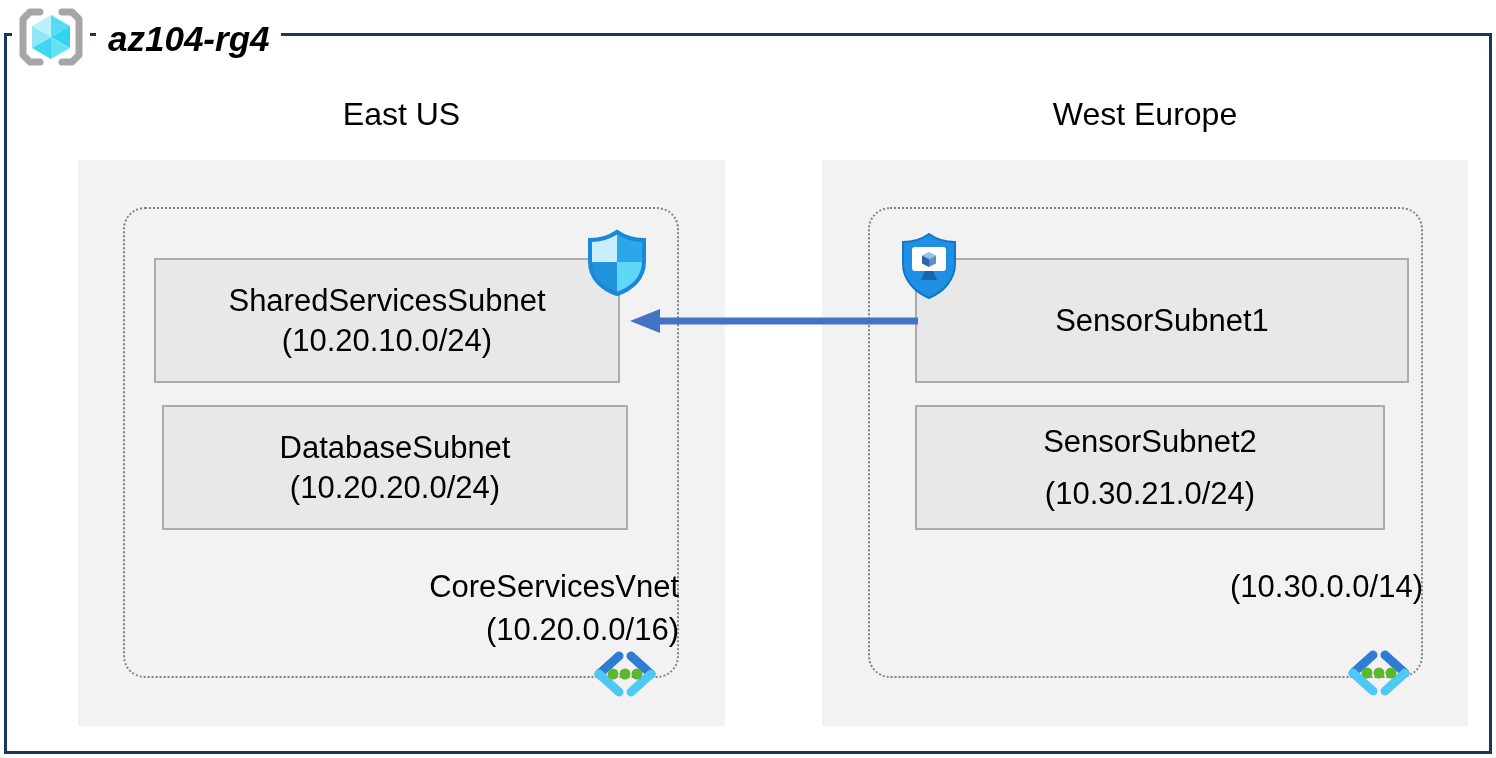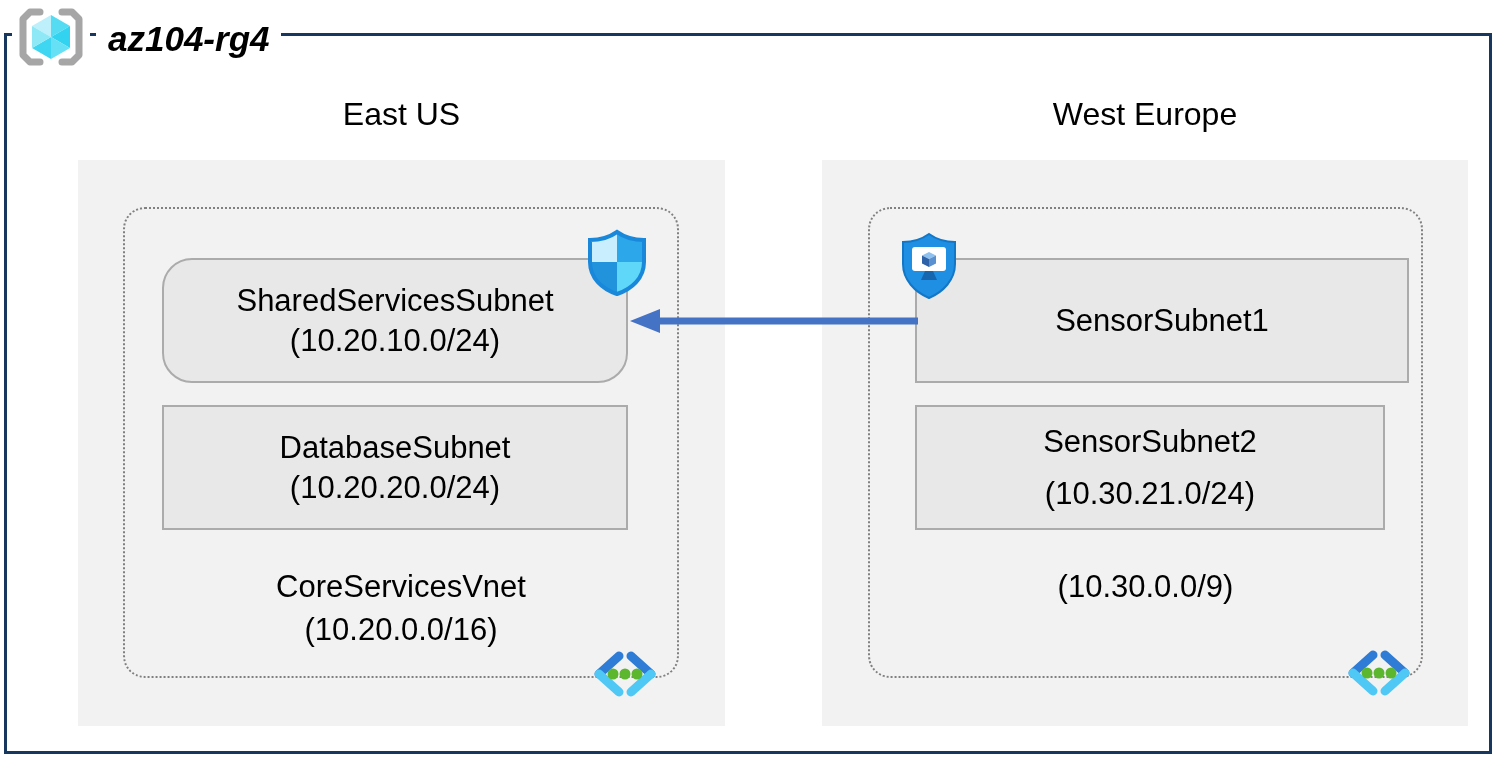--- a/index.html
+++ b/index.html
@@ -17,21 +17,21 @@
   .region-label{position:absolute;top:90px;font-size:32px;line-height:48px;text-align:center;z-index:2;}
 
   .vnet{position:absolute;top:207px;width:556px;height:471px;border:2.5px dotted #808080;
         border-radius:22px;box-sizing:border-box;z-index:2;}
 
   .subnet{position:absolute;width:466px;height:125px;background:#E8E8E8;border:2px solid #ABABAB;
           box-sizing:border-box;display:flex;flex-direction:column;justify-content:center;
           align-items:center;z-index:3;}
   .subnet .ln{font-size:31px;line-height:40px;text-align:center;}
 
-  .vnet-label{position:absolute;top:565px;text-align:center;z-index:3;}
+  .vnet-label{position:absolute;top:565px;text-align:right;z-index:3;}
   .vnet-label .ln{font-size:31px;line-height:43px;}
 
   .icon{position:absolute;z-index:5;}
   .arrow{position:absolute;left:630px;top:307px;z-index:4;}
 </style>
 </head>
 <body>
 
 <div id="canvas">
 
@@ -54,21 +54,21 @@
 
   <div class="region" style="left:78px;width:647px;"></div>
   <div class="region" style="left:822px;width:646px;"></div>
 
   <div class="region-label" style="left:822px;width:646px;">West Europe</div>
   <div class="region-label" style="left:78px;width:647px;">East US</div>
 
   <div class="vnet" style="left:123px;"></div>
   <div class="vnet" style="left:868px;width:555px;"></div>
 
-  <div class="subnet" style="left:162px;top:258px;border-radius:30px;">
+  <div class="subnet" style="left:154px;top:258px;">
     <div class="ln">SharedServicesSubnet</div>
     <div class="ln">(10.20.10.0/24)</div>
   </div>
   <div class="subnet" style="left:162px;top:405px;">
     <div class="ln">DatabaseSubnet</div>
     <div class="ln">(10.20.20.0/24)</div>
   </div>
 
   <div class="subnet" style="left:915px;top:258px;width:494px;">
     <div class="ln">SensorSubnet1</div>
@@ -76,21 +76,21 @@
   <div class="subnet" style="left:915px;top:405px;width:470px;gap:12px;">
     <div class="ln">SensorSubnet2</div>
     <div class="ln">(10.30.21.0/24)</div>
   </div>
 
   <div class="vnet-label" style="left:123px;width:556px;">
     <div class="ln">CoreServicesVnet</div>
     <div class="ln">(10.20.0.0/16)</div>
   </div>
   <div class="vnet-label" style="left:868px;width:555px;">
-    <div class="ln">(10.30.0.0/9)</div>
+    <div class="ln">(10.30.0.0/14)</div>
   </div>
 
   <div class="arrow">
     <svg width="288" height="28" viewBox="0 0 288 28">
       <line x1="24" y1="14" x2="288" y2="14" stroke="#4472C4" stroke-width="7"></line>
       <polygon points="0,14 30,2 30,26" fill="#4472C4"></polygon>
     </svg>
   </div>
 
   <div class="icon" style="left:585px;top:229px;">

